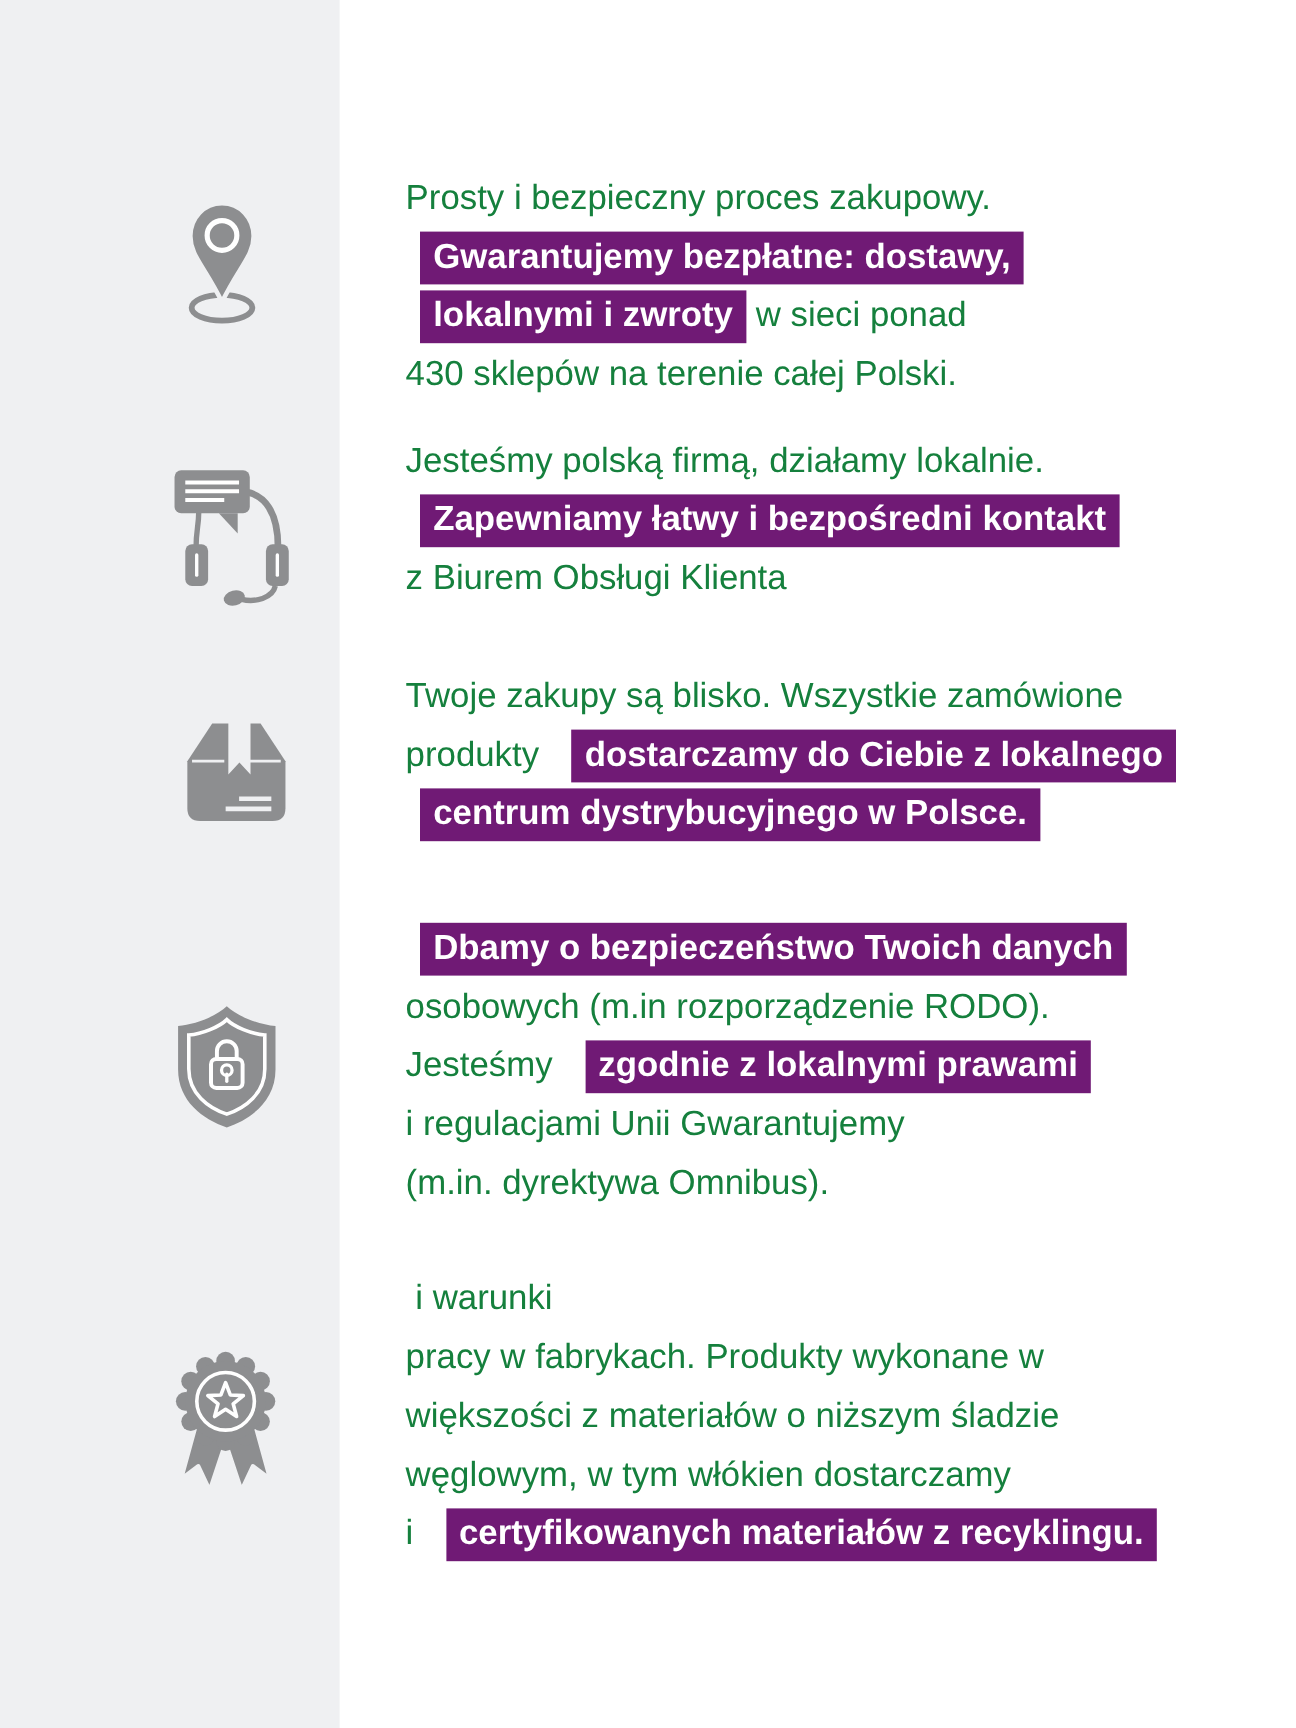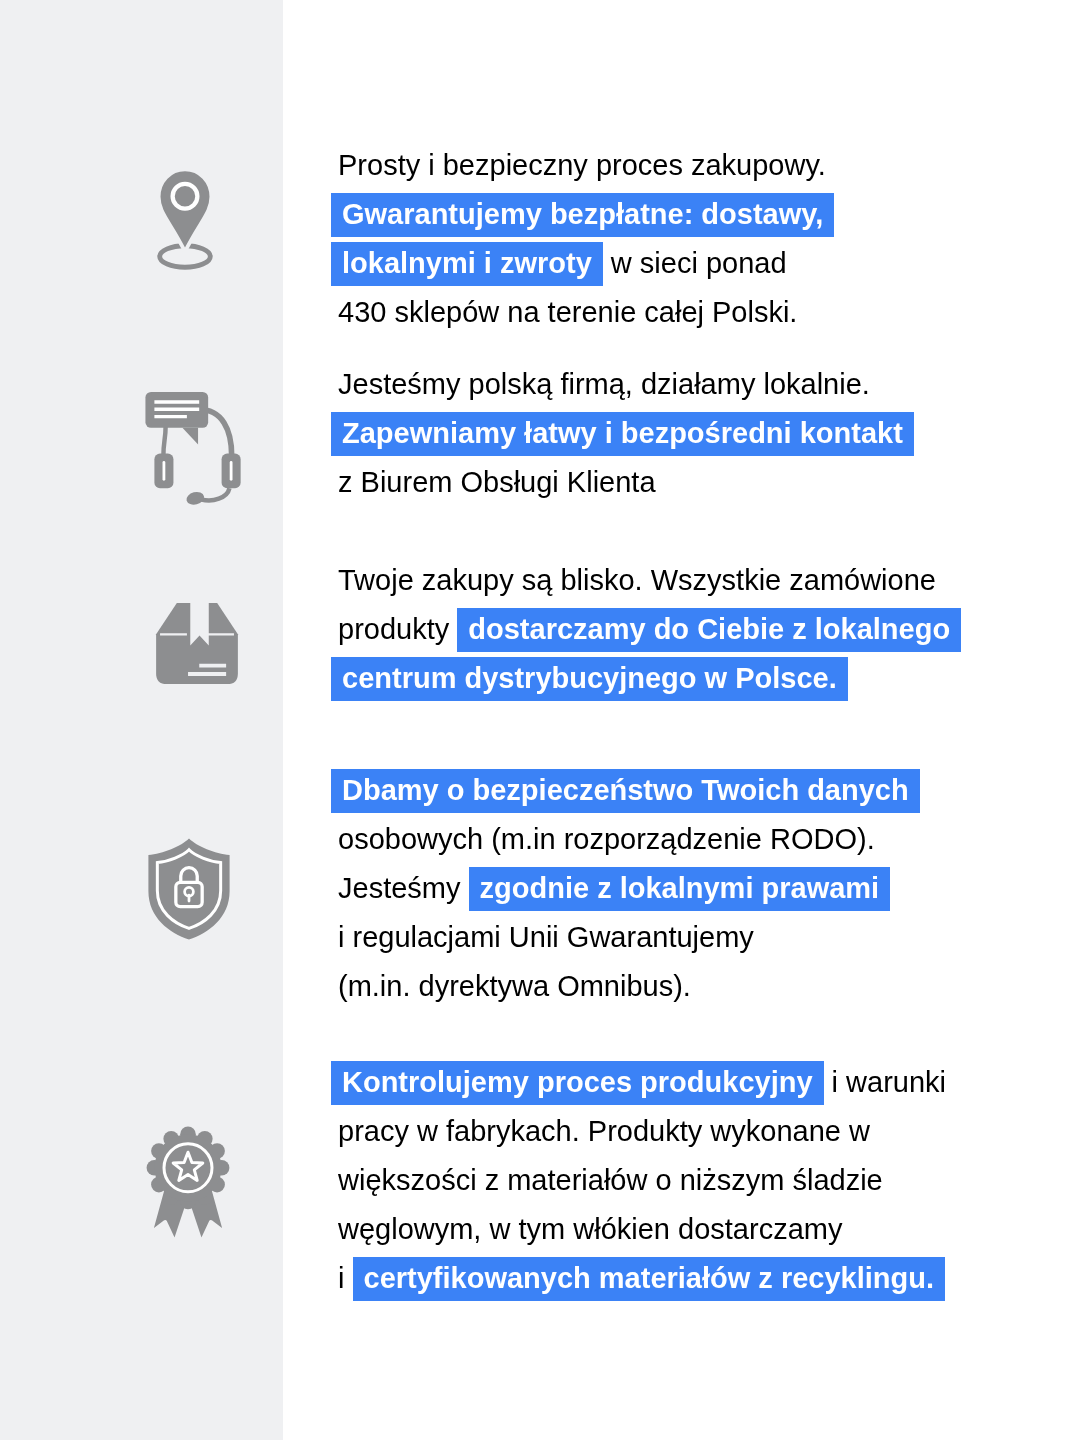--- a/index.html
+++ b/index.html
@@ -15,25 +15,25 @@
   }
   .ic{position:absolute;}
   .ic svg{display:block;width:100%;height:100%;}
   .text-block{
     position:absolute;left:331px;
     font-size:29px;
   }
   .line{
     display:flex;align-items:center;height:49px;white-space:pre;
   }
-  .line .t{color:#000000;font-weight:400;}
+  .line .t{color:#15803d;font-weight:400;}
   .line .t:first-child{margin-left:7px;}
   .line .hl{
-    background:#3b82f6;color:#ffffff;font-weight:700;
-    padding:4px 11px 6px 11px;line-height:34px;
+    background:#701a75;color:#ffffff;font-weight:700;
+    padding:4px 11px 6px 11px;line-height:34px;margin-left:19px;
   }
 </style>
 </head>
 <body>
 
 <aside class="sidebar"></aside>
 
 <div class="ic" style="left:150px;top:165px;width:70px;height:113px;">
   <svg viewBox="0 0 130 210" xmlns="http://www.w3.org/2000/svg">
     <ellipse cx="65" cy="170" rx="47" ry="20" fill="none" stroke="#8d8e90" stroke-width="9"></ellipse>
@@ -120,19 +120,19 @@
       <div class="line"><span class="hl">centrum dystrybucyjnego w Polsce.</span></div>
     </div>
   <div class="text-block" style="top:766px;">
       <div class="line"><span class="hl">Dbamy o bezpieczeństwo Twoich danych</span></div>
       <div class="line"><span class="t">osobowych (m.in rozporządzenie RODO).</span></div>
       <div class="line"><span class="t">Jesteśmy </span><span class="hl">zgodnie z lokalnymi prawami</span></div>
       <div class="line"><span class="t">i regulacjami Unii Gwarantujemy</span></div>
       <div class="line"><span class="t">(m.in. dyrektywa Omnibus).</span></div>
     </div>
   <div class="text-block" style="top:1058px;">
-      <div class="line"><span class="hl">Kontrolujemy proces produkcyjny</span><span class="t"> i warunki</span></div>
+      <div class="line"><span class="t"> i warunki</span></div>
       <div class="line"><span class="t">pracy w fabrykach. Produkty wykonane w</span></div>
       <div class="line"><span class="t">większości z materiałów o niższym śladzie</span></div>
       <div class="line"><span class="t">węglowym, w tym włókien dostarczamy</span></div>
       <div class="line"><span class="t">i </span><span class="hl">certyfikowanych materiałów z recyklingu.</span></div>
     </div>
 </main>
 
 </body></html>

